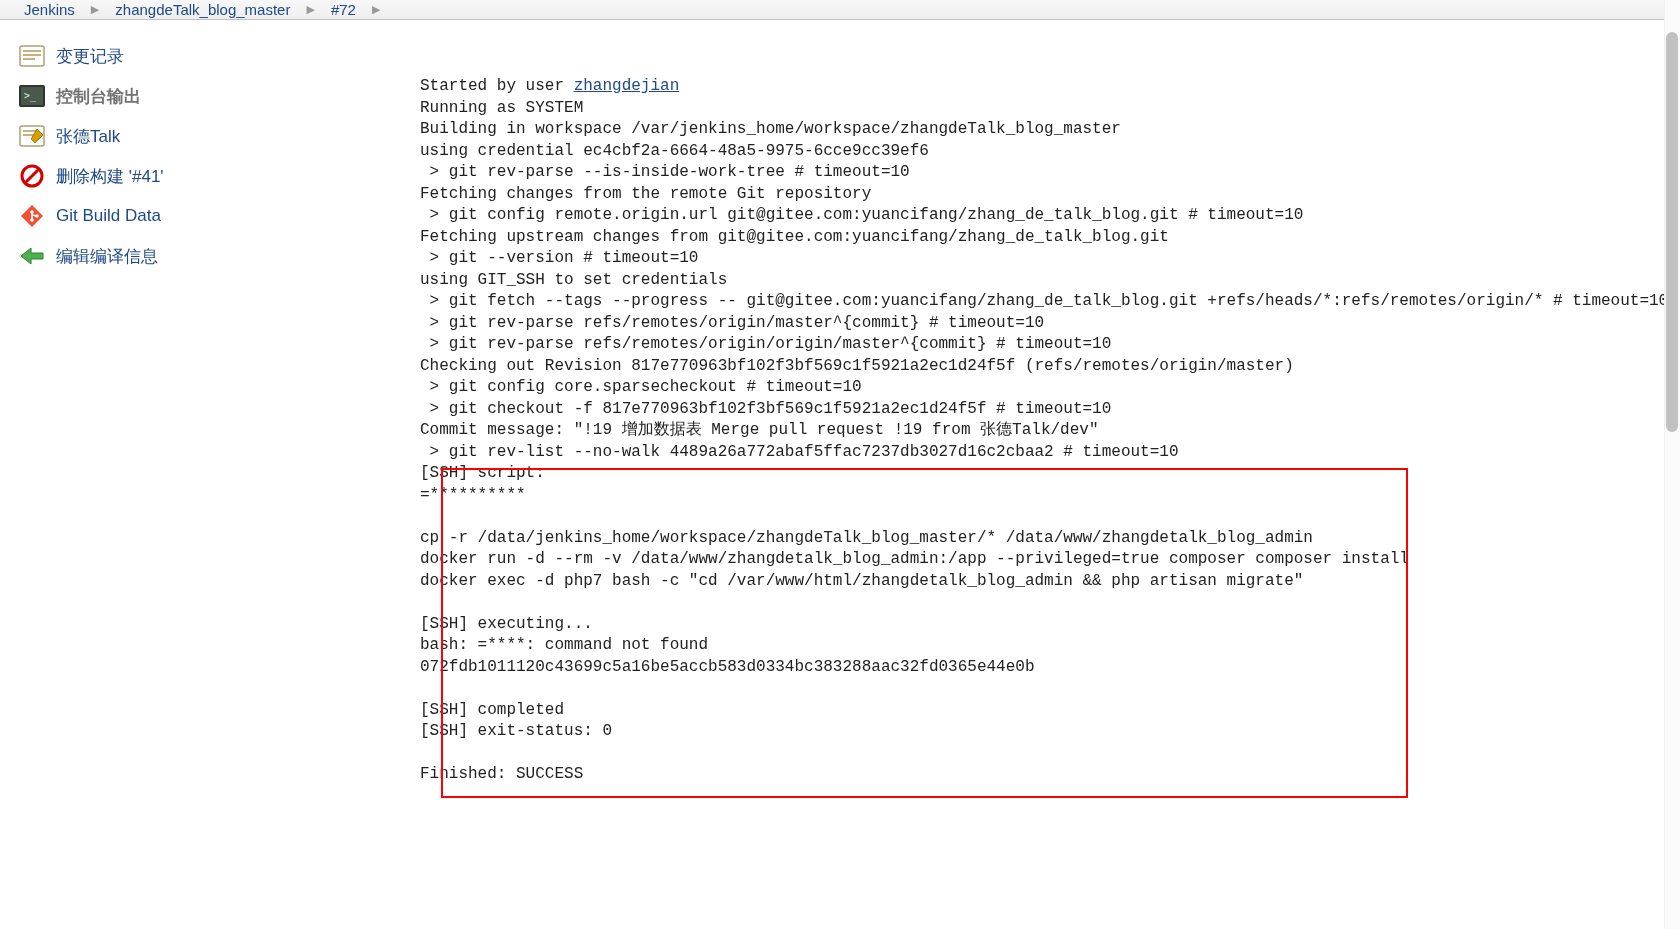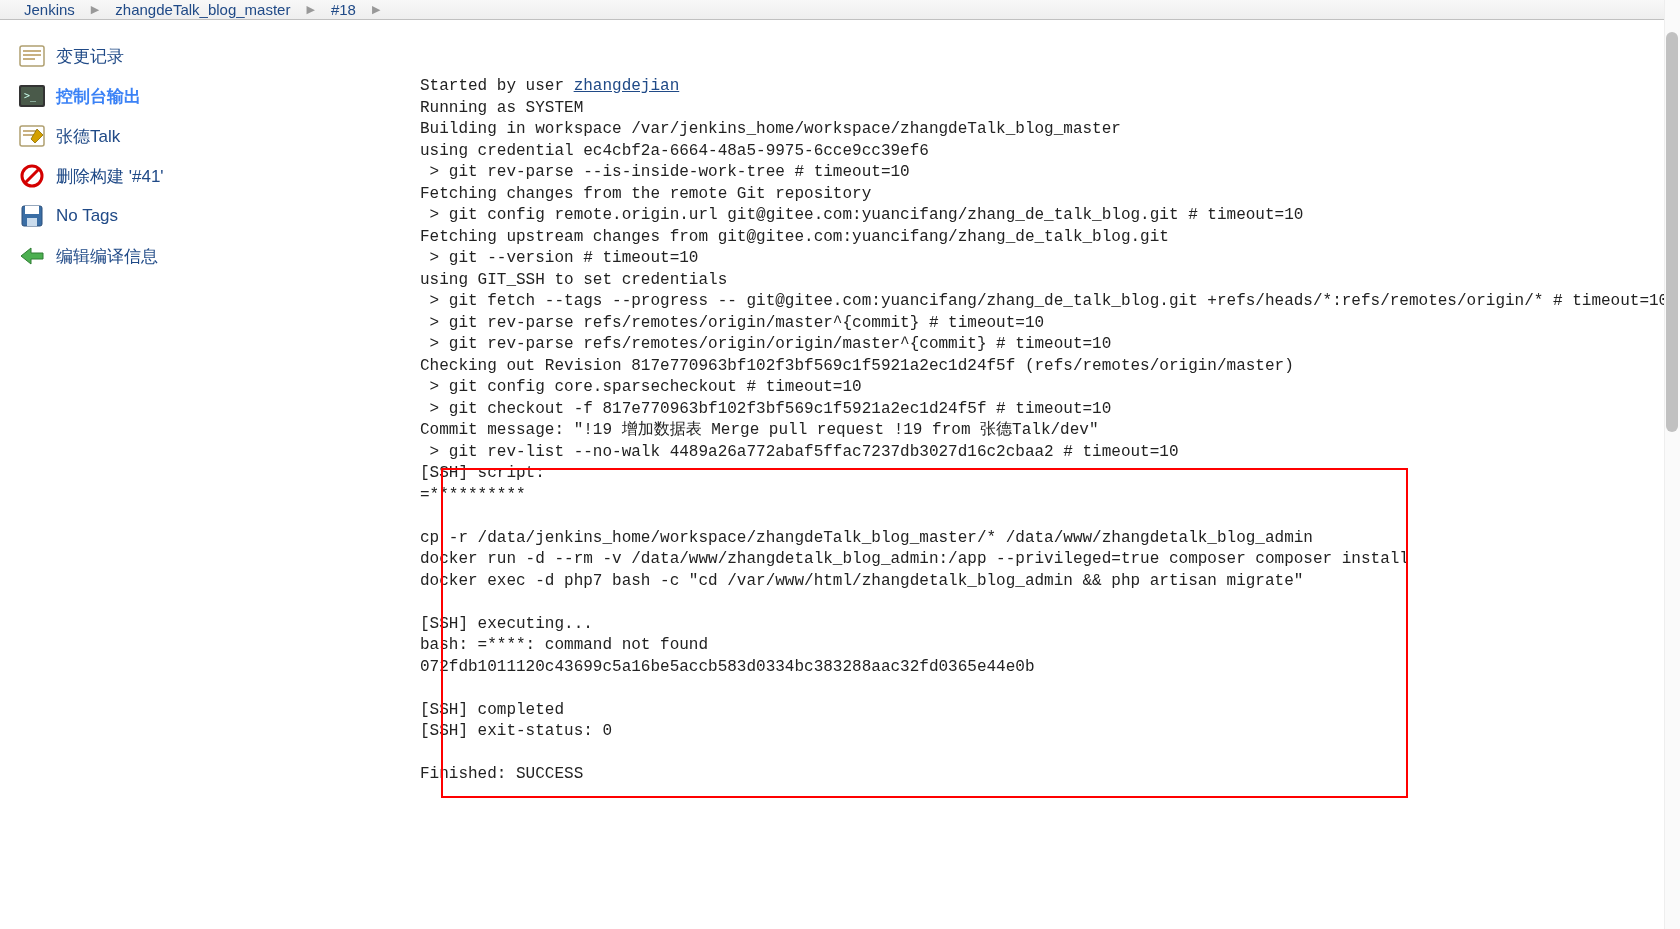--- a/index.html
+++ b/index.html
@@ -44,21 +44,21 @@
       display: flex;
       align-items: center;
       padding: 8px 0;
       cursor: pointer;
       gap: 10px;
     }
     .sidebar-item.indent {
       padding-left: 22px;
     }
     .sidebar-item.active .label {
-      color: #3b82f6;
+      color: #737373;
       font-weight: bold;
       font-family: Liberation Mono, monospace;
     }
     .sidebar-item .label {
       color: #204a87;
       font-size: 17px;
     }
     .icon-box {
       width: 28px;
       height: 24px;
@@ -113,21 +113,21 @@
     }
   </style>
 </head>
 <body>
 
 <div class="breadcrumb-bar">
   <a href="#">Jenkins</a>
   <span class="breadcrumb-sep">▶</span>
   <a href="#">zhangdeTalk_blog_master</a>
   <span class="breadcrumb-sep">▶</span>
-  <a href="#">#18</a>
+  <a href="#">#72</a>
   <span class="breadcrumb-sep">▶</span>
 </div>
 
 <div class="layout">
   <div class="sidebar">
 
     <div class="sidebar-item">
       <span class="icon-box">
         <svg width="26" height="22" viewBox="0 0 26 22">
             <rect x="1" y="1" width="24" height="20" rx="2" fill="#fff" stroke="#b0a070" stroke-width="1.5"></rect>
@@ -166,31 +166,34 @@
     <div class="sidebar-item">
       <span class="icon-box">
         <svg width="24" height="24" viewBox="0 0 24 24">
             <circle cx="12" cy="12" r="10" fill="none" stroke="#d40000" stroke-width="3"></circle>
             <line x1="5" y1="19" x2="19" y2="5" stroke="#d40000" stroke-width="3"></line>
           </svg>
       </span>
       <span class="label">删除构建 '#41'</span>
     </div>
 
-
     <div class="sidebar-item">
       <span class="icon-box">
         <svg width="24" height="24" viewBox="0 0 24 24">
-            <rect x="2" y="2" width="20" height="20" rx="2" fill="#3a6ea5" stroke="#2a4e7a"></rect>
-            <rect x="5" y="2" width="14" height="8" fill="#fff"></rect>
-            <rect x="7" y="14" width="10" height="8" fill="#cadced"></rect>
-          </svg>
-      </span>
-      <span class="label">No Tags</span>
-    </div>
+            <path d="M12 1 L23 12 L12 23 L1 12 Z" fill="#f05033"></path>
+            <circle cx="12" cy="8" r="1.8" fill="#fff"></circle>
+            <circle cx="12" cy="16" r="1.8" fill="#fff"></circle>
+            <circle cx="17" cy="12" r="1.8" fill="#fff"></circle>
+            <line x1="12" y1="8" x2="12" y2="16" stroke="#fff" stroke-width="1.5"></line>
+            <line x1="12" y1="11" x2="17" y2="12" stroke="#fff" stroke-width="1.5"></line>
+          </svg>
+      </span>
+      <span class="label">Git Build Data</span>
+    </div>
+
 
     <div class="sidebar-item">
       <span class="icon-box">
         <svg width="26" height="20" viewBox="0 0 26 20">
             <path d="M12 2 L2 10 L12 18 L12 13 L24 13 L24 7 L12 7 Z" fill="#4caf50" stroke="#2e7d32" stroke-width="1"></path>
           </svg>
       </span>
       <span class="label">编辑编译信息</span>
     </div>
 

